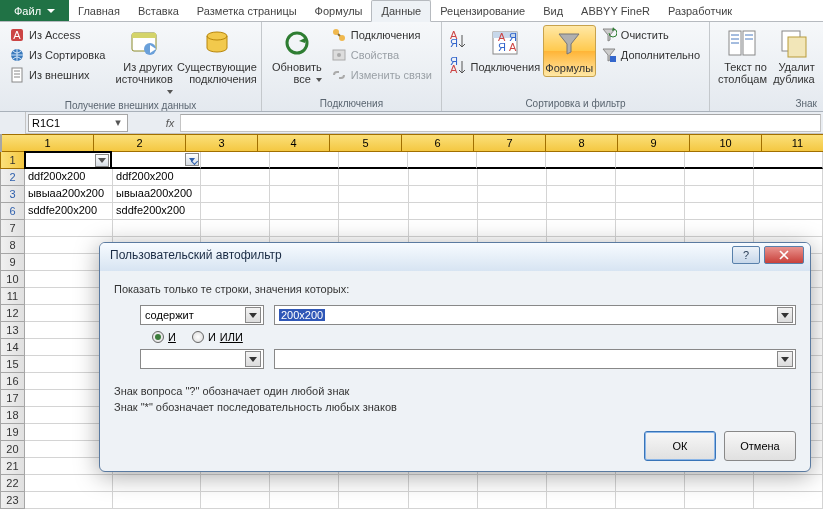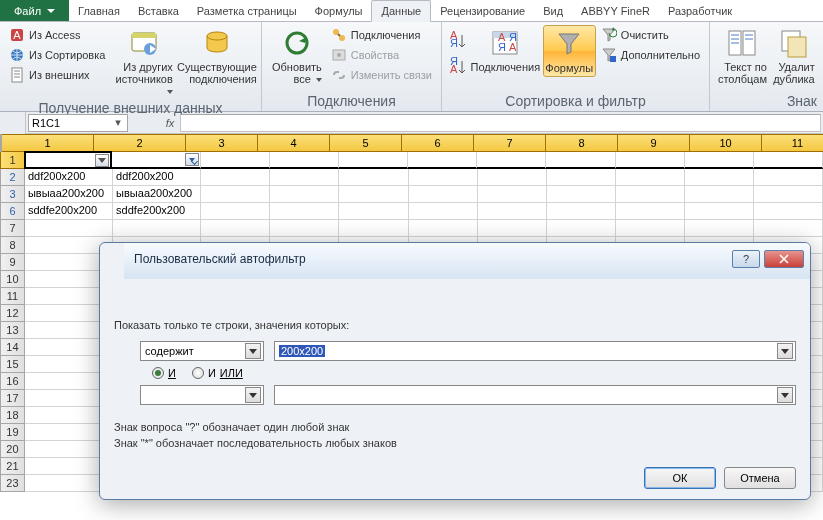--- a/index.html
+++ b/index.html
@@ -8,21 +8,21 @@
   
   .tabs-bar { height: 22px; background: #fff; display: flex; align-items: stretch; border-bottom: 1px solid #b6babf; }
   .file-tab { background: #207245; color: #fff; padding: 3px 14px; font-size: 12px; display: flex; align-items: center; gap: 4px; }
   .file-tab::after { content: ''; width: 0; height: 0; border-left: 4px solid transparent; border-right: 4px solid transparent; border-top: 4px solid #fff; margin-left: 2px; }
   .tab { padding: 3px 9px; color: #444; cursor: pointer; display: flex; align-items: center; }
   .tab.active { border: 1px solid #b6babf; border-bottom: 1px solid #eef2f6; background: #eef2f6; border-radius: 2px 2px 0 0; margin-bottom: -1px; }
 
   
   .ribbon { height: 90px; background: linear-gradient(#f6f8fa, #e4e9ef); border-bottom: 1px solid #a9b1ba; display: flex; }
   .ribbon-group { border-right: 1px solid #c4c8cc; padding: 3px 6px 1px 6px; display: flex; flex-direction: column; justify-content: space-between; }
-  .ribbon-group-title { text-align: center; color: #5a6570; font-size: 14px; padding: 1px 0; }
+  .ribbon-group-title { text-align: center; color: #5a6570; font-size: 10px; padding: 1px 0; }
   .group-body { display: flex; align-items: flex-start; gap: 2px; flex: 1; }
   .small-btn-stack { display: flex; flex-direction: column; gap: 0; }
   .small-btn { display: flex; align-items: center; gap: 4px; padding: 2px 3px; color: #333; cursor: pointer; white-space: nowrap; }
   .small-btn.disabled { color: #9aa0a6; }
   .big-btn { display: flex; flex-direction: column; align-items: center; justify-content: flex-start; padding: 2px 4px; cursor: pointer; text-align: center; min-width: 40px; gap: 2px; }
   .big-btn.highlighted { background: linear-gradient(#ffe8a6, #ffc94d 50%, #ffb436 50%, #ffe8a6); border: 1px solid #c7a24c; border-radius: 3px; }
   .big-btn .lbl { line-height: 12px; color: #333; text-align: right; }
   .drop-arrow::after { content: ''; display: inline-block; width: 0; height: 0; border-left: 3px solid transparent; border-right: 3px solid transparent; border-top: 4px solid #555; margin-left: 2px; vertical-align: middle; }
   .icon16 { width: 16px; height: 16px; display: inline-block; flex-shrink: 0; }
   .icon32 { width: 32px; height: 32px; display: inline-block; }
@@ -46,38 +46,38 @@
   .cell { border-right: 1px solid #d4d4d4; border-bottom: 1px solid #d4d4d4; background: #fff; padding: 1px 3px; overflow: hidden; white-space: nowrap; }
   .cell.first-row { border-bottom: 2px solid #000; background: #fff; position: relative; }
   .cell.active { border: 2px solid #000; margin: -1px 0 0 -1px; }
   .filter-dd { position: absolute; right: 1px; top: 1px; width: 14px; height: 13px; background: linear-gradient(#fff, #d6dde5); border: 1px solid #888; display: flex; align-items: center; justify-content: center; }
   .filter-dd.filtered::before { content:''; width:0; height:0; border-left:3px solid transparent; border-right:3px solid transparent; border-top:4px solid #2e5fac;}
   .filter-dd.filtered::after { content:''; position:absolute; width:4px; height:4px; border-left:1px solid #2e5fac; border-bottom:1px solid #2e5fac; transform:rotate(-45deg); right:1px; bottom:1px;}
   .filter-dd.normal::after { content:''; width:0; height:0; border-left:4px solid transparent; border-right:4px solid transparent; border-top:5px solid #555; }
 
   
   .dialog { position: absolute; left: 99px; top: 242px; width: 712px; background: #eef2f6; border: 1px solid #5a7aa0; border-radius: 6px; box-shadow: 0 4px 24px rgba(0,0,0,.35); overflow: hidden; }
-  .dlg-title { height: 36px; background: linear-gradient(#f7fbff, #d7e4f2); display: flex; align-items: center; justify-content: space-between; padding: 0 6px 5px 10px; margin-left: 24px; }
+  .dlg-title { height: 28px; background: linear-gradient(#f7fbff, #d7e4f2); display: flex; align-items: center; justify-content: space-between; padding: 0 6px 5px 10px; }
   .dlg-title-text { color: #1a2b44; font-size: 12px; }
   .dlg-title-btns { display: flex; gap: 4px; }
   .dlg-t-btn { width: 28px; height: 18px; border: 1px solid #5880ab; border-radius: 2px; display: flex; align-items: center; justify-content: center; background: linear-gradient(#edf2f8, #c7d7ea); font-size: 11px; color: #2a3f58; }
   .dlg-t-btn.close { background: linear-gradient(#e9938e, #c8403a); color: #fff; width: 40px; }
   .dlg-body { padding: 12px 14px 10px 14px; }
-  .dlg-instr { color: #333; margin-bottom: 10px; margin-top: 28px; }
+  .dlg-instr { color: #333; margin-bottom: 10px; }
   .criteria-row { display: flex; gap: 10px; margin: 5px 0 5px 26px; align-items: center; }
   .combo { height: 20px; background: #fff; border: 1px solid #888; display: flex; align-items: center; justify-content: space-between; padding: 0 2px 0 4px; }
   .combo-dd { width: 16px; height: 16px; border: 1px solid #888; background: linear-gradient(#f3f3f3,#dcdcdc); display: flex; align-items: center; justify-content: center; }
   .combo-dd::after { content:''; width:0; height:0; border-left:4px solid transparent; border-right:4px solid transparent; border-top:5px solid #333; }
   .radio-row { display: flex; gap: 16px; margin: 6px 0 6px 38px; align-items: center; }
   .radio-item { display: flex; align-items: center; gap: 4px; }
   .radio-dot { width: 12px; height: 12px; border: 1px solid #666; border-radius: 50%; background: radial-gradient(#fff, #d9d9d9); position: relative; }
   .radio-dot.selected::after { content:''; position:absolute; left:2px; top:2px; width:6px; height:6px; background:#3b7c3b; border-radius:50%; }
   .hints { margin: 14px 0 10px 0; color: #333; line-height: 16px; }
   .dlg-buttons { display: flex; justify-content: flex-end; gap: 8px; padding-top: 6px; }
-  .dlg-btn { min-width: 72px; height: 22px; border: 1px solid #888; background: linear-gradient(#f7f7f7, #e0e0e0); border-radius: 3px; text-align: center; display: flex; align-items: center; justify-content: center; }
+  .dlg-btn { min-width: 72px; height: 30px; border: 1px solid #888; background: linear-gradient(#f7f7f7, #e0e0e0); border-radius: 3px; text-align: center; display: flex; align-items: center; justify-content: center; }
   .dlg-btn.default { border: 1px solid #3874b8; box-shadow: 0 0 0 1px #8bb6e8 inset; }
   .value-combo .combo-text { background:#2f57b7; color:#fff; padding: 0 2px; }
 </style>
 </head>
 <body>
 
 <div class="tabs-bar">
   <div class="file-tab">
       <span>Файл</span>
     </div>
@@ -545,20 +545,34 @@
         <div class="cell" style="width: 72px;"></div>
         <div class="cell" style="width: 72px;"></div>
         <div class="cell" style="width: 72px;"></div>
         <div class="cell" style="width: 72px;"></div>
         <div class="cell" style="width: 72px;"></div>
         <div class="cell" style="width: 72px;"></div>
         <div class="cell" style="width: 72px;"></div>
         <div class="cell" style="width: 72px;"></div>
       </div>
       <div class="sheet-row">
+        <div class="row-header">22</div>
+        <div class="cell" style="width: 92px;"></div>
+        <div class="cell" style="width: 92px;"></div>
+        <div class="cell" style="width: 72px;"></div>
+        <div class="cell" style="width: 72px;"></div>
+        <div class="cell" style="width: 72px;"></div>
+        <div class="cell" style="width: 72px;"></div>
+        <div class="cell" style="width: 72px;"></div>
+        <div class="cell" style="width: 72px;"></div>
+        <div class="cell" style="width: 72px;"></div>
+        <div class="cell" style="width: 72px;"></div>
+        <div class="cell" style="width: 72px;"></div>
+      </div>
+      <div class="sheet-row">
         <div class="row-header">23</div>
         <div class="cell" style="width: 92px;"></div>
         <div class="cell" style="width: 92px;"></div>
         <div class="cell" style="width: 72px;"></div>
         <div class="cell" style="width: 72px;"></div>
         <div class="cell" style="width: 72px;"></div>
         <div class="cell" style="width: 72px;"></div>
         <div class="cell" style="width: 72px;"></div>
         <div class="cell" style="width: 72px;"></div>
         <div class="cell" style="width: 72px;"></div>

